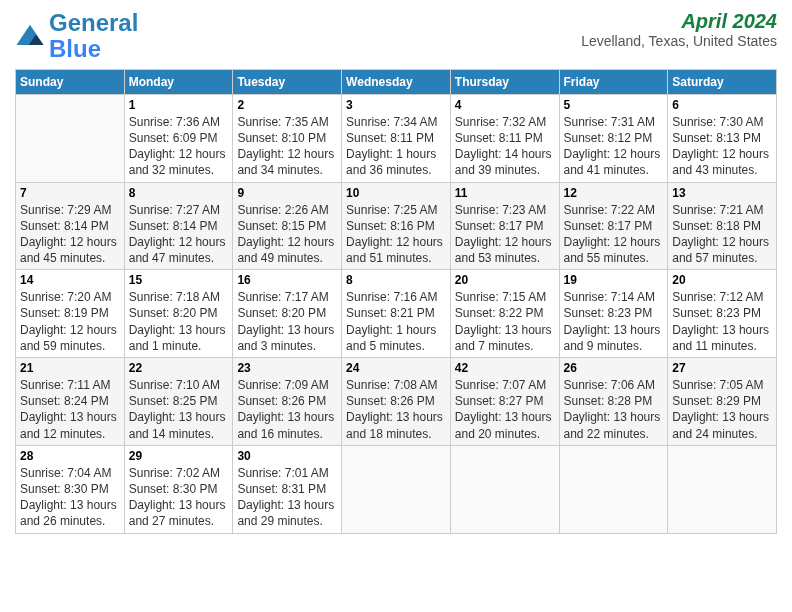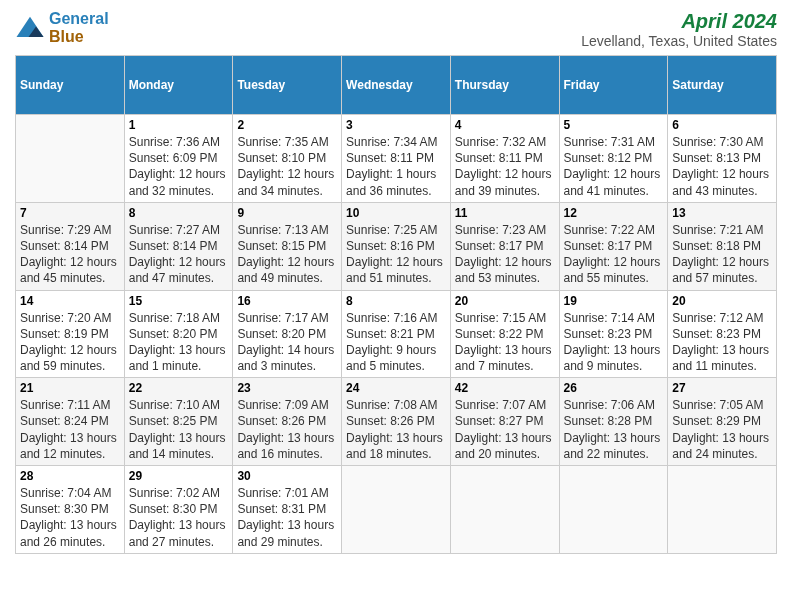--- a/index.html
+++ b/index.html
@@ -18,21 +18,21 @@
       display: flex;
       justify-content: space-between;
       align-items: flex-start;
       margin-bottom: 6px;
     }
     .logo {
       display: flex;
       align-items: center;
     }
     .logo-text {
-      font-size: 16px;
+      font-size: 24px;
       font-weight: bold;
       color: #1a3a5c;
       line-height: 1.1;
     }
     .logo-text span {
       color: #2980b9;
     }
     .logo-icon {
       width: 30px;
       height: 30px;
@@ -52,21 +52,21 @@
       color: #555;
     }
     table {
       width: 100%;
       border-collapse: collapse;
       font-size: 10px;
     }
     thead tr th {
       background-color: #2980b9;
       color: #fff;
-      padding: 22px 4px;
+      padding: 5px 4px;
       text-align: left;
       font-size: 12px;
       font-weight: bold;
       border: 1px solid #ccc;
     }
     tbody tr td {
       vertical-align: top;
       border: 1px solid #ccc;
       padding: 3px 4px;
       height: 82px;
@@ -98,21 +98,21 @@
 
 <div class="container">
   <div class="header-row">
     <div class="logo">
       <svg class="logo-icon" viewBox="0 0 40 40">
         <polygon points="20,5 38,32 2,32" fill="#2980b9"></polygon>
         <polygon points="28,18 38,32 18,32" fill="#1a3a5c"></polygon>
       </svg>
       <div class="logo-text">
         <div><span>General</span></div>
-        <div><span style="color:#a16207">Blue</span></div>
+        <div><span style="color:#3b82f6">Blue</span></div>
       </div>
     </div>
     <div class="title-block">
       <div class="month-title">April 2024</div>
       <div class="location">Levelland, Texas, United States</div>
     </div>
   </div>
 
   <table>
     <thead>
@@ -152,21 +152,21 @@
           <span>Sunrise: 7:34 AM</span><br>
           <span>Sunset: 8:11 PM</span><br>
           <span>Daylight: 1 hours and 36 minutes.</span>
         </div>
       </td>
           <td>
         <span class="day-num">4</span>
         <div class="day-info">
           <span>Sunrise: 7:32 AM</span><br>
           <span>Sunset: 8:11 PM</span><br>
-          <span>Daylight: 12 hours and 39 minutes.</span>
+          <span>Daylight: 14 hours and 39 minutes.</span>
         </div>
       </td>
           <td>
         <span class="day-num">5</span>
         <div class="day-info">
           <span>Sunrise: 7:31 AM</span><br>
           <span>Sunset: 8:12 PM</span><br>
           <span>Daylight: 12 hours and 41 minutes.</span>
         </div>
       </td>
@@ -192,21 +192,21 @@
         <span class="day-num">8</span>
         <div class="day-info">
           <span>Sunrise: 7:27 AM</span><br>
           <span>Sunset: 8:14 PM</span><br>
           <span>Daylight: 12 hours and 47 minutes.</span>
         </div>
       </td>
           <td>
         <span class="day-num">9</span>
         <div class="day-info">
-          <span>Sunrise: 7:13 AM</span><br>
+          <span>Sunrise: 2:26 AM</span><br>
           <span>Sunset: 8:15 PM</span><br>
           <span>Daylight: 12 hours and 49 minutes.</span>
         </div>
       </td>
           <td>
         <span class="day-num">10</span>
         <div class="day-info">
           <span>Sunrise: 7:25 AM</span><br>
           <span>Sunset: 8:16 PM</span><br>
           <span>Daylight: 12 hours and 51 minutes.</span>
@@ -252,29 +252,29 @@
           <span>Sunrise: 7:18 AM</span><br>
           <span>Sunset: 8:20 PM</span><br>
           <span>Daylight: 13 hours and 1 minute.</span>
         </div>
       </td>
           <td>
         <span class="day-num">16</span>
         <div class="day-info">
           <span>Sunrise: 7:17 AM</span><br>
           <span>Sunset: 8:20 PM</span><br>
-          <span>Daylight: 14 hours and 3 minutes.</span>
+          <span>Daylight: 13 hours and 3 minutes.</span>
         </div>
       </td>
           <td>
         <span class="day-num">8</span>
         <div class="day-info">
           <span>Sunrise: 7:16 AM</span><br>
           <span>Sunset: 8:21 PM</span><br>
-          <span>Daylight: 9 hours and 5 minutes.</span>
+          <span>Daylight: 1 hours and 5 minutes.</span>
         </div>
       </td>
           <td>
         <span class="day-num">20</span>
         <div class="day-info">
           <span>Sunrise: 7:15 AM</span><br>
           <span>Sunset: 8:22 PM</span><br>
           <span>Daylight: 13 hours and 7 minutes.</span>
         </div>
       </td>

